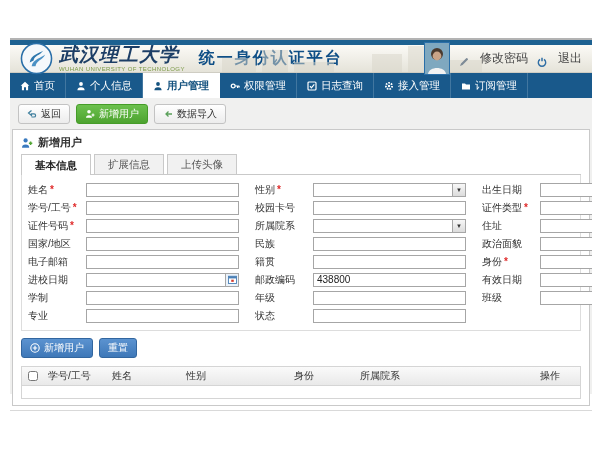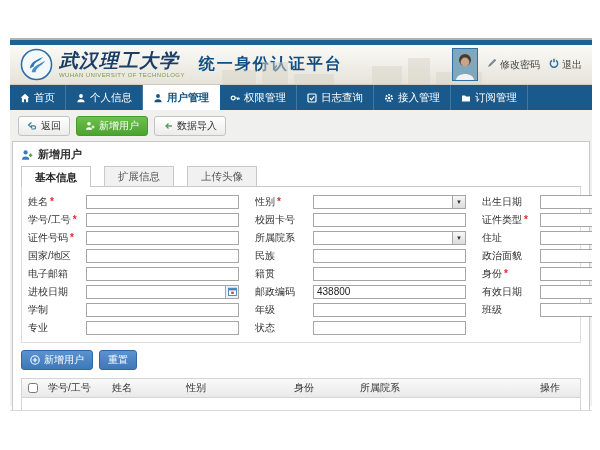--- a/index.html
+++ b/index.html
@@ -3,59 +3,59 @@
 <meta charset="utf-8">
 <style>
   html,body{margin:0;padding:0;background:#fff;}
   .stage{position:relative;width:600px;height:450px;background:#fff;overflow:hidden;
          font-family:"Liberation Sans","DejaVu Sans",sans-serif;}
   .app{position:absolute;left:10px;top:38px;width:582px;height:372px;overflow:hidden;
        border-bottom:1px solid #d9d9d9;}
   
   .topline{height:7px;background:#1d6191;border-top:2px solid #b3b3b3;box-sizing:border-box;}
   
-  .hdr{position:relative;height:40px;background:linear-gradient(#fbfaf6,#e5e3d9);
+  .hdr{position:relative;height:28px;background:linear-gradient(#fbfaf6,#e5e3d9);
        border-bottom:1px solid #cfcdc3;box-sizing:border-box;display:flex;align-items:center;padding:0 10px;}
   .skyline{position:absolute;right:70px;bottom:0;width:300px;height:26px;opacity:.5;pointer-events:none;
     background:
       linear-gradient(#d9d6ca,#d9d6ca) 0 100%/34px 14px no-repeat,
       linear-gradient(#d9d6ca,#d9d6ca) 40px 100%/26px 22px no-repeat,
       linear-gradient(#d9d6ca,#d9d6ca) 72px 100%/40px 10px no-repeat,
       linear-gradient(#d9d6ca,#d9d6ca) 150px 100%/30px 18px no-repeat,
       linear-gradient(#d9d6ca,#d9d6ca) 186px 100%/22px 26px no-repeat,
       linear-gradient(#d9d6ca,#d9d6ca) 214px 100%/46px 12px no-repeat;}
   .logo{width:33px;height:33px;flex:0 0 auto;margin-right:6px;}
   .uni{display:flex;flex-direction:column;line-height:1;}
   .uni-cn{font-family:"DejaVu Serif","Liberation Serif",serif;font-style:italic;font-weight:bold;
           font-size:19px;color:#1c3e66;letter-spacing:1px;white-space:nowrap;}
   .uni-en{font-size:6px;color:#7c9a48;letter-spacing:.4px;margin-top:2px;white-space:nowrap;}
   .ptitle{font-size:16px;font-weight:bold;color:#0f4f86;letter-spacing:2px;margin-left:14px;white-space:nowrap;}
   .hdr-right{margin-left:auto;display:flex;align-items:center;gap:9px;position:relative;z-index:2;}
   .avatar{width:24px;height:31px;border:1px solid #2a6fa8;background:#7fa8bf;overflow:hidden;cursor:pointer;}
-  .hlink{display:flex;align-items:flex-start;gap:3px;font-size:10px;color:#444;cursor:pointer;white-space:nowrap;}
+  .hlink{display:flex;align-items:flex-end;gap:11px;font-size:12px;color:#444;cursor:pointer;white-space:nowrap;}
   
   .nav{height:25px;background:#19598b;display:flex;align-items:stretch;}
   .nav-item{display:flex;align-items:center;gap:4px;padding:6px 10px;color:#fff;font-size:10.5px;
             border-right:1px solid rgba(255,255,255,.18);cursor:pointer;white-space:nowrap;}
   .nav-item.active{background:#fff;color:#14527f;font-weight:bold;}
   .nav-ico{display:inline-flex;width:10px;height:10px;}
   
   .content{background:#f0f0ef;height:296px;box-sizing:border-box;padding:0;}
   .toolbar{display:flex;align-items:center;gap:6px;padding:6px 8px 5px;}
   .btn{display:inline-flex;align-items:center;gap:4px;font-size:10px;border-radius:3px;cursor:pointer;
        padding:3px 8px;line-height:1.2;font-family:inherit;}
   .btn.light{background:linear-gradient(#ffffff,#ececec);border:1px solid #c3c3c3;color:#333;}
   .btn.green{background:linear-gradient(#6cc14e,#4da32f);border:1px solid #459c28;color:#fff;}
   .btn.blue{background:linear-gradient(#5b93d0,#3e78b8);border:1px solid #32669f;color:#fff;}
   
   .panel{margin:0 2px;background:#fff;border:1px solid #c9c9c9;padding:5px 8px 6px;box-sizing:border-box;}
   .sec-title{display:flex;align-items:center;gap:5px;font-size:11px;font-weight:bold;color:#333;height:15px;}
   .tabs{display:flex;margin-top:4px;border-bottom:1px solid #c9c9c9;height:20px;align-items:flex-end;}
   .tab{padding:0 13px;line-height:19px;font-size:10.5px;background:#f1f1f1;color:#555;
-       border:1px solid #c9c9c9;border-bottom:none;margin-right:13px;cursor:pointer;}
+       border:1px solid #c9c9c9;border-bottom:none;margin-right:3px;cursor:pointer;}
   .tab.active{background:#fff;color:#222;font-weight:bold;margin-bottom:-1px;line-height:20px;}
   .form-grid{border:1px solid #ddd;border-top:none;padding:7px 6px;display:grid;
              grid-template-columns:1fr 1fr 1fr;gap:3px 16px;background:#fff;}
   .field{display:flex;align-items:center;height:15px;}
   .flabel{flex:0 0 58px;font-size:10px;color:#333;white-space:nowrap;}
   .req{color:#e02a2a;font-weight:bold;margin-left:2px;}
   .iwrap{flex:1;display:flex;border:1px solid #a6a6a6;background:#fff;height:14px;box-sizing:border-box;}
   .iwrap input{flex:1;min-width:0;border:none;outline:none;font-size:10px;padding:0 3px;height:100%;
                font-family:inherit;background:transparent;color:#222;}
   .addon{flex:0 0 13px;display:flex;align-items:center;justify-content:center;cursor:pointer;

